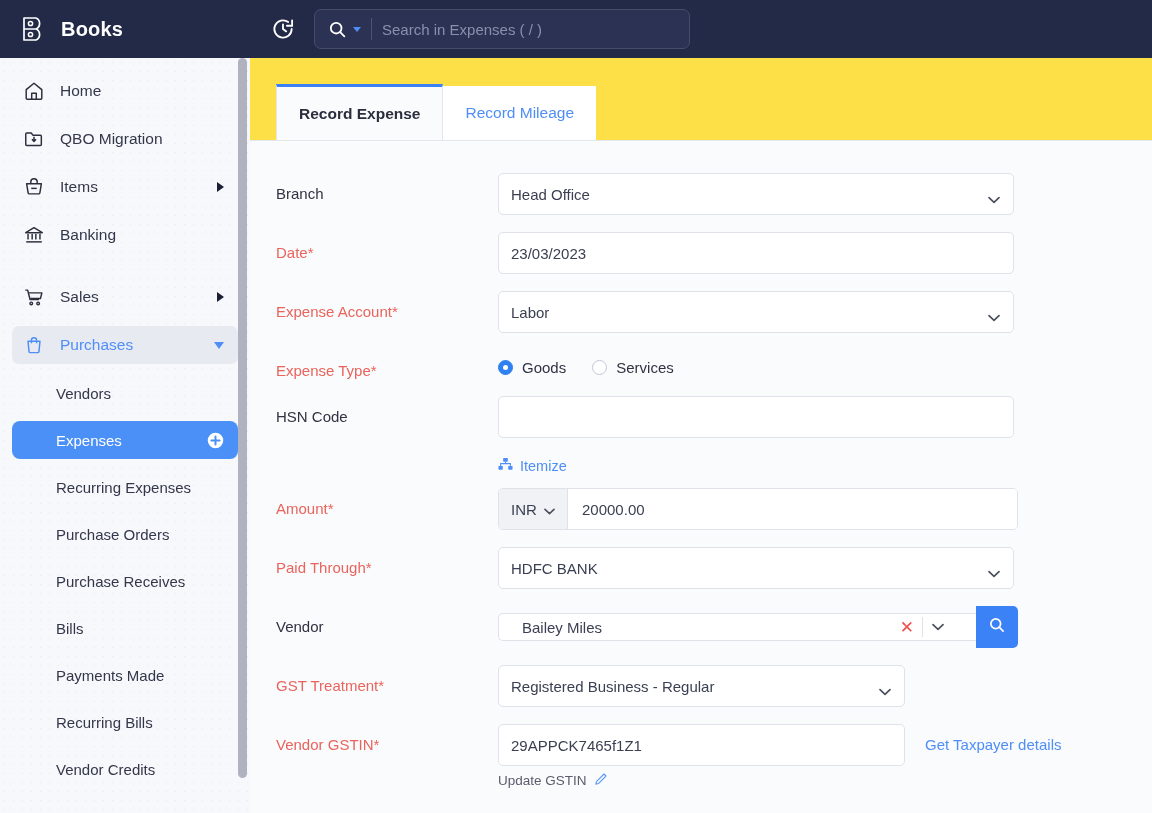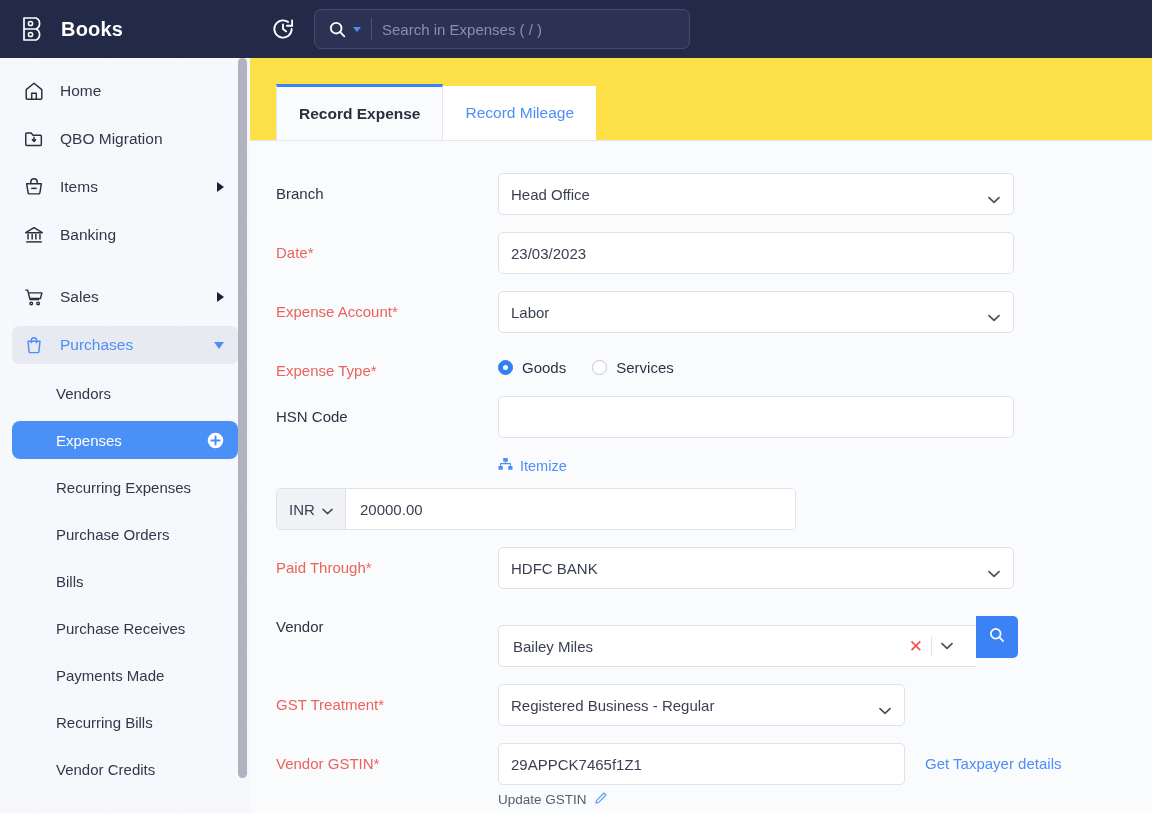--- a/index.html
+++ b/index.html
@@ -182,24 +182,23 @@
     width: 69px; background: #f1f2f5; border-right: 1px solid #dfe2e9;
     display: flex; align-items: center; justify-content: center; gap: 7px;
     font-size: 15px; color: #3a3f52; cursor: pointer;
   }
   .amt-input {
     flex: 1; border: none; outline: none; padding-left: 14px;
     font-size: 15px; color: #3a3f52; font-family: "Liberation Sans", sans-serif;
   }
   .vendor-group { display: flex; align-items: center; width: 520px; }
   .vendor-box {
-    flex: 1; height: 42px; border: 1px solid #dfe2e9; border-radius: 5px 0 0 5px;
-    background: #fff; display: flex; align-items: center; padding: 0 14px;
+    flex: 1; height: 28px; border: 1px solid #dfe2e9; border-radius: 5px 0 0 5px;
+    background: #fff; display: flex; align-items: center; padding: 0 23px;
     border-right: none;
-    margin-top: 19px;
   }
   .vendor-val { flex: 1; font-size: 15px; color: #3a3f52; }
   .v-x { color: #ef5350; font-size: 17px; cursor: pointer; padding: 0 8px; }
   .v-div { width: 1px; height: 20px; background: #dfe2e9; }
   .v-chev { padding: 0 9px; cursor: pointer; display: flex; align-items: center; }
   .v-search {
     width: 42px; height: 42px; background: #3b82f6;
     border-radius: 0 5px 5px 0; display: flex;
     align-items: center; justify-content: center; cursor: pointer;
   }
@@ -316,24 +315,24 @@
         </span>
       </div>
 
       <div class="sub-item">
         <span>Recurring Expenses</span>
       </div>
       <div class="sub-item">
         <span>Purchase Orders</span>
       </div>
       <div class="sub-item">
+        <span>Purchase Receives</span>
+      </div>
+      <div class="sub-item">
         <span>Bills</span>
-      </div>
-      <div class="sub-item">
-        <span>Purchase Receives</span>
       </div>
       <div class="sub-item">
         <span>Payments Made</span>
       </div>
       <div class="sub-item">
         <span>Recurring Bills</span>
       </div>
       <div class="sub-item">
         <span>Vendor Credits</span>
       </div>
@@ -441,20 +440,21 @@
               <rect x="0.5" y="9" width="4.6" height="4" rx="0.6"></rect>
               <rect x="10.9" y="9" width="4.6" height="4" rx="0.6"></rect>
               <path d="M8 4.5 V6.6 M2.8 9 V6.6 H13.2 V9" stroke="#4f8ef7" stroke-width="1.1" fill="none"></path>
             </svg>
           </span>
           <span>Itemize</span>
         </div>
       </div>
 
       <div class="row">
+        <div class="row-label req">Amount*</div>
         <div class="amt-group">
           <div class="cur-sel">
             <span>INR</span>
             <span>
               <svg viewBox="0 0 11 7" width="11" height="7" fill="none" stroke="#4b5060" stroke-width="1.6" stroke-linecap="round" stroke-linejoin="round">
                   <path d="M1 1.4 L5.5 5.6 L10 1.4"></path>
                 </svg>
             </span>
           </div>
           <input class="amt-input" value="20000.00" style="">

